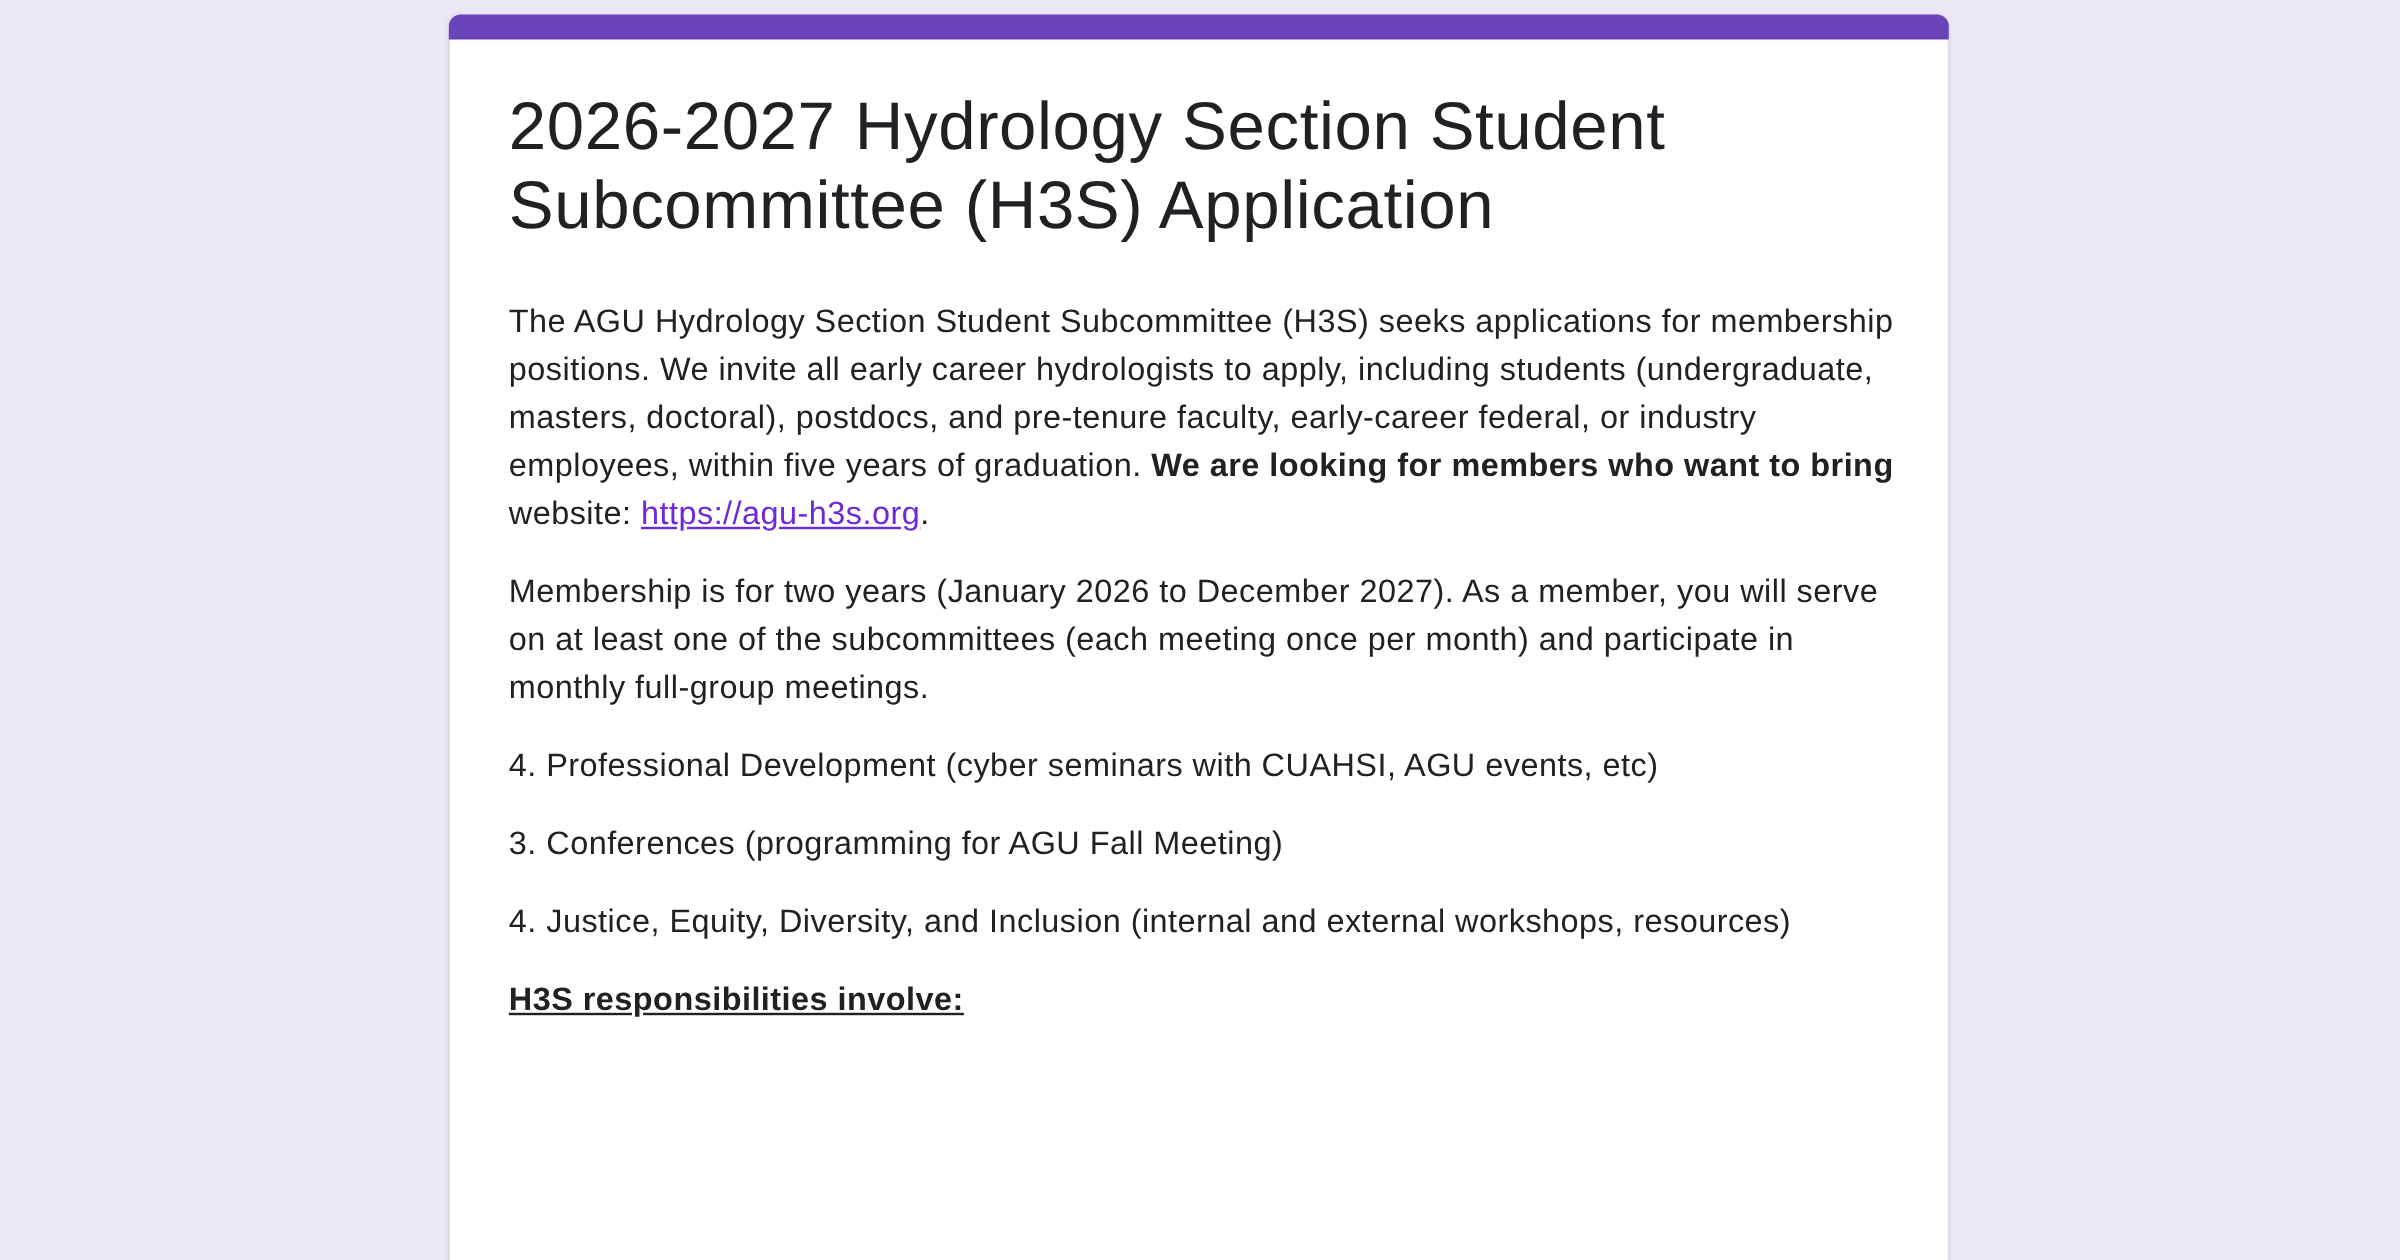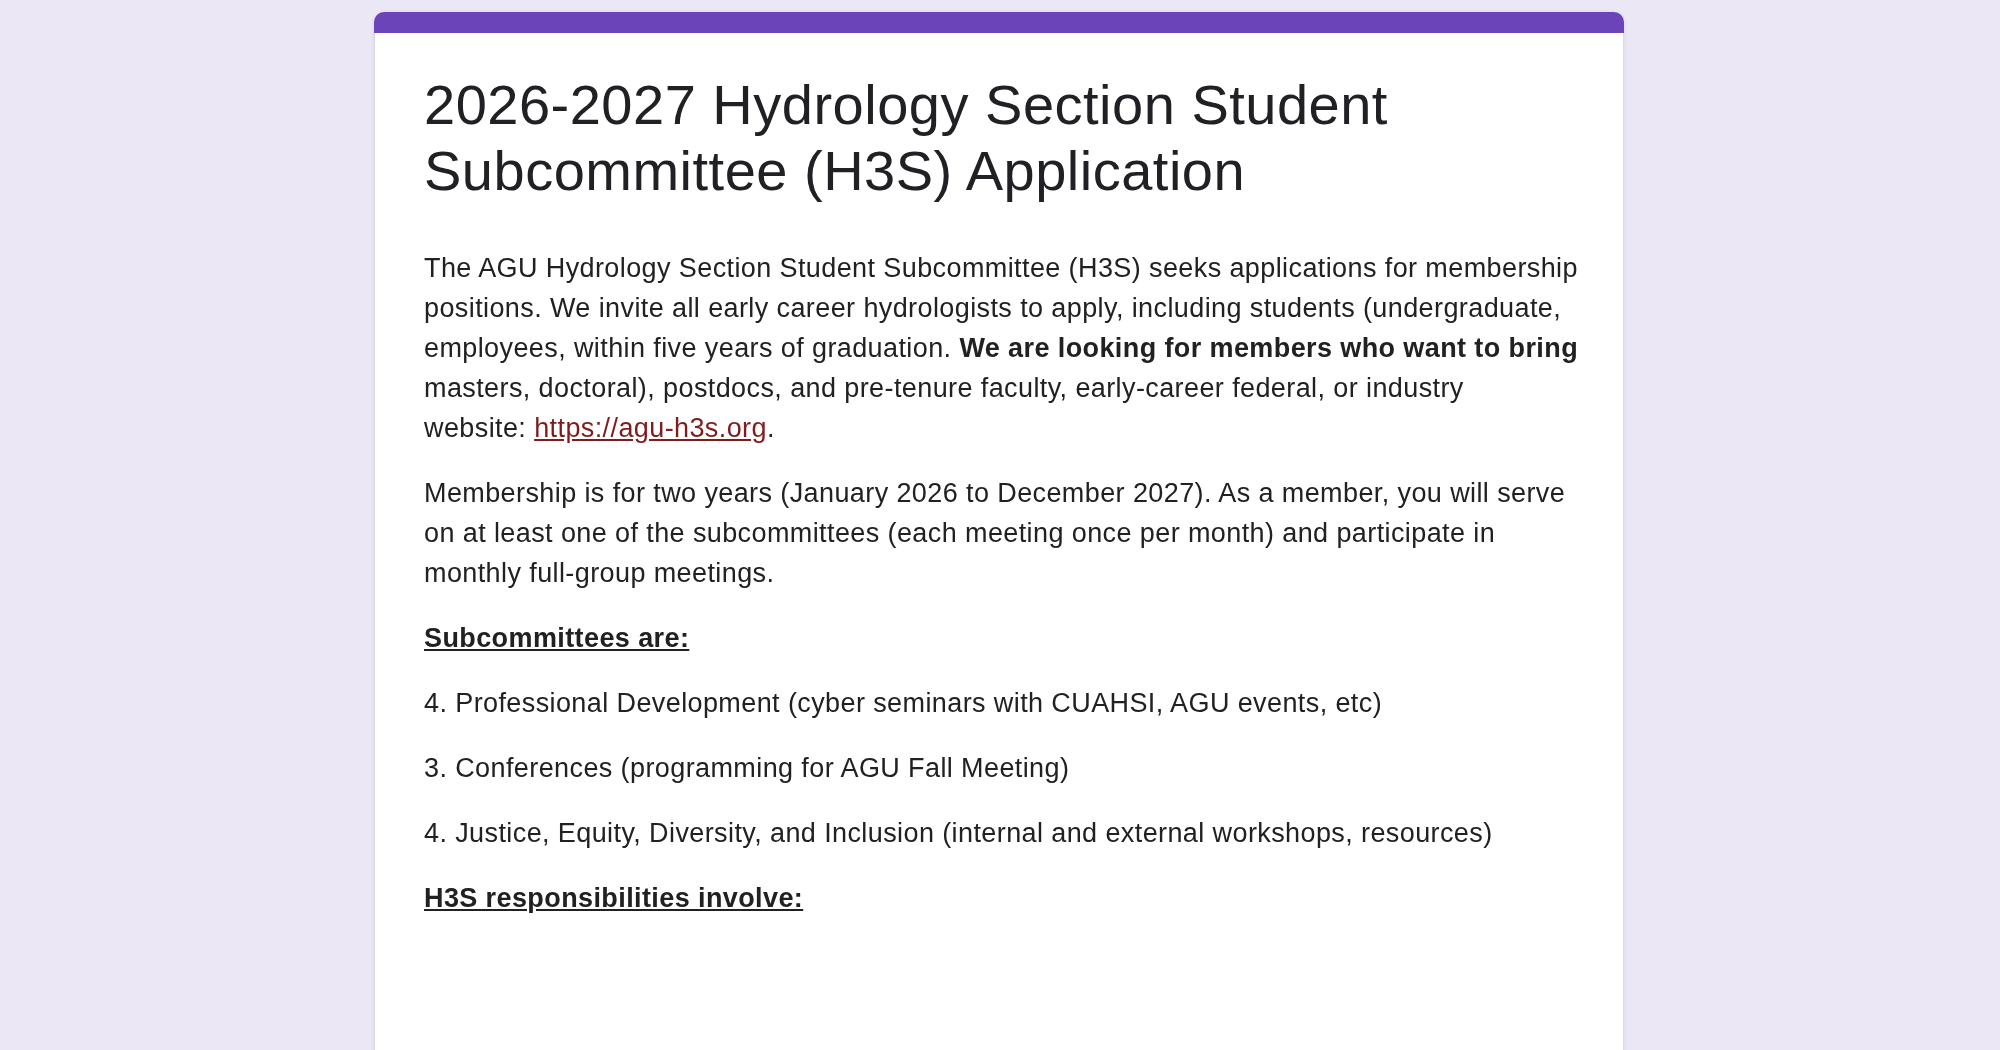--- a/index.html
+++ b/index.html
@@ -60,55 +60,52 @@
     color: #212121;
   }
   .p .line {
     line-height: 40px;
     white-space: pre;
   }
   .b { font-weight: 700; }
   .i { font-style: italic; }
   .u { text-decoration: underline; }
   a.link {
-    color: #7f1d1d;
+    color: #6d28d9;
     text-decoration: underline;
     cursor: pointer;
   }
 </style>
 </head>
 <body>
 
 <div class="viewport">
   <div class="form-card">
     <div class="theme-bar"></div>
     <div class="card-content">
 
       <h1 class="form-title">
           <div class="line"><span>2026-2027 Hydrology Section Student</span></div>
           <div class="line"><span>Subcommittee (H3S) Application</span></div>
         </h1>
 
       <div class="p">
           <div class="line"><span>The AGU Hydrology Section Student Subcommittee (H3S) seeks applications for membership</span></div>
           <div class="line"><span>positions. We invite all early career hydrologists to apply, including students (undergraduate,</span></div>
+          <div class="line"><span>masters, doctoral), postdocs, and pre-tenure faculty, early-career federal, or industry</span></div>
           <div class="line"><span>employees, within five years of graduation. </span><span class="b">We are looking for members who want to bring</span></div>
-          <div class="line"><span>masters, doctoral), postdocs, and pre-tenure faculty, early-career federal, or industry</span></div>
           <div class="line"><span>website: </span><a class="link" href="#">https://agu-h3s.org</a><span>.</span></div>
         </div>
 
       <div class="p">
           <div class="line"><span>Membership is for two years (January 2026 to December 2027). As a member, you will serve</span></div>
           <div class="line"><span>on at least one of the subcommittees (each meeting once per month) and participate in</span></div>
           <div class="line"><span>monthly full-group meetings.</span></div>
         </div>
 
-      <div class="p">
-          <div class="line"><span class="b u">Subcommittees are:</span></div>
-        </div>
 
 
       <div class="p">
           <div class="line"><span>4. Professional Development (cyber seminars with CUAHSI, AGU events, etc)</span></div>
         </div>
 
       <div class="p">
           <div class="line"><span>3. Conferences (programming for AGU Fall Meeting)</span></div>
         </div>
 

